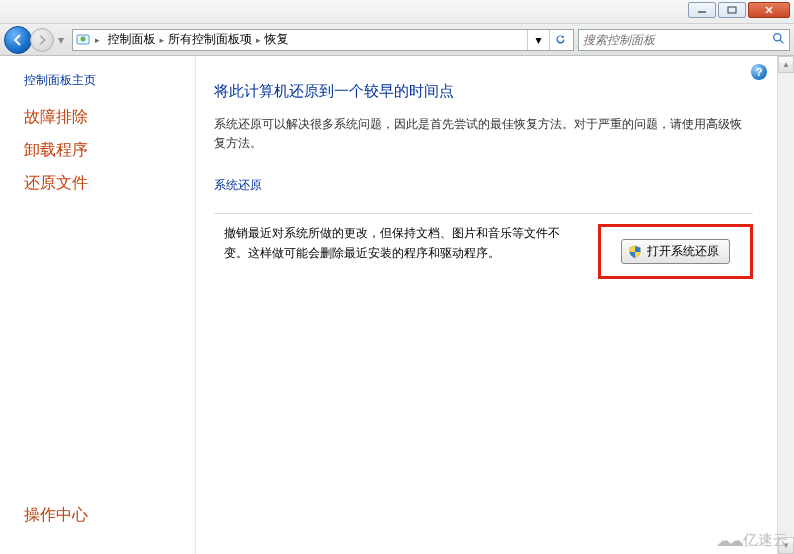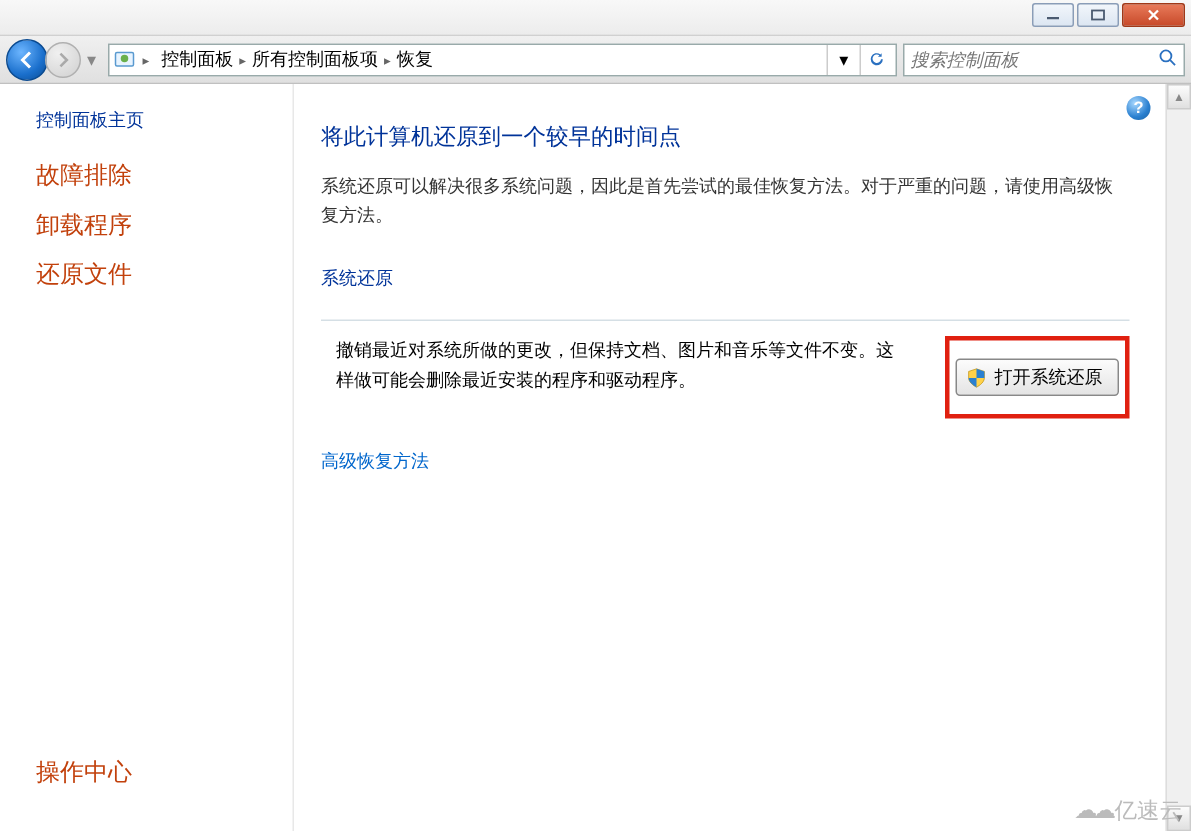--- a/index.html
+++ b/index.html
@@ -110,21 +110,21 @@
     .crumb { padding: 2px 4px; cursor: pointer; }
     .crumb-sep { color: #666; font-size: 9px; }
     .addr-btns { margin-left: auto; display: flex; }
     .addr-btn {
       width: 22px; height: 20px;
       border-left: 1px solid #ccc;
       display: flex; align-items: center; justify-content: center;
       cursor: pointer;
     }
     .search {
-      width: 188px;
+      width: 212px;
       height: 22px;
       background: #fff;
       border: 1px solid #9aa;
       display: flex;
       align-items: center;
       padding: 0 4px;
     }
     .search input {
       border: none; outline: none;
       flex: 1;
@@ -203,21 +203,21 @@
       align-items: flex-start;
       margin-bottom: 20px;
     }
     .sysrestore-text {
       flex: 1;
       line-height: 1.6;
       padding-left: 10px;
     }
     .highlight-box {
       border: 3px solid #e02010;
-      padding: 12px 4px;
+      padding: 12px 20px;
     }
     .restore-btn {
       background: linear-gradient(to bottom, #fcfcfc, #e4e4e4);
       border: 1px solid #888;
       border-radius: 3px;
       padding: 3px 10px 3px 6px;
       display: flex;
       align-items: center;
       gap: 5px;
       cursor: pointer;
@@ -365,21 +365,20 @@
               <path d="M8 1 L14 3 V8 C14 12 8 15 8 15 C8 15 2 12 2 8 V3 Z" fill="#ffd24a" stroke="#b88a00" stroke-width="0.5"></path>
               <path d="M8 1 L14 3 V8 H8 Z" fill="#2a80d0"></path>
               <path d="M8 8 H2 V8 C2 12 8 15 8 15 Z" fill="#2a80d0"></path>
             </svg>
           </span>
           <span>打开系统还原</span>
         </button>
       </div>
     </div>
 
-    <div class="adv-link">高级恢复方法</div>
   </div>
 
   <div class="scrollbar">
     <div class="sb-btn">▲</div>
     <div class="sb-track"></div>
     <div class="sb-btn">▼</div>
   </div>
 
   <div class="watermark">
     <span class="wm-icon">☁☁</span>

